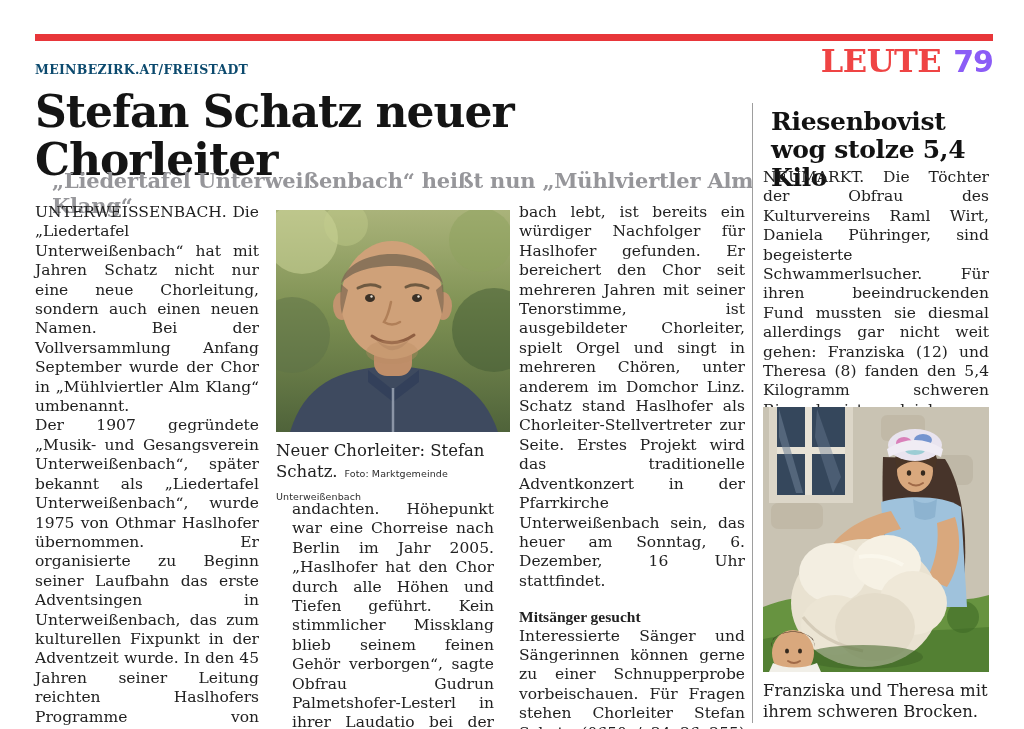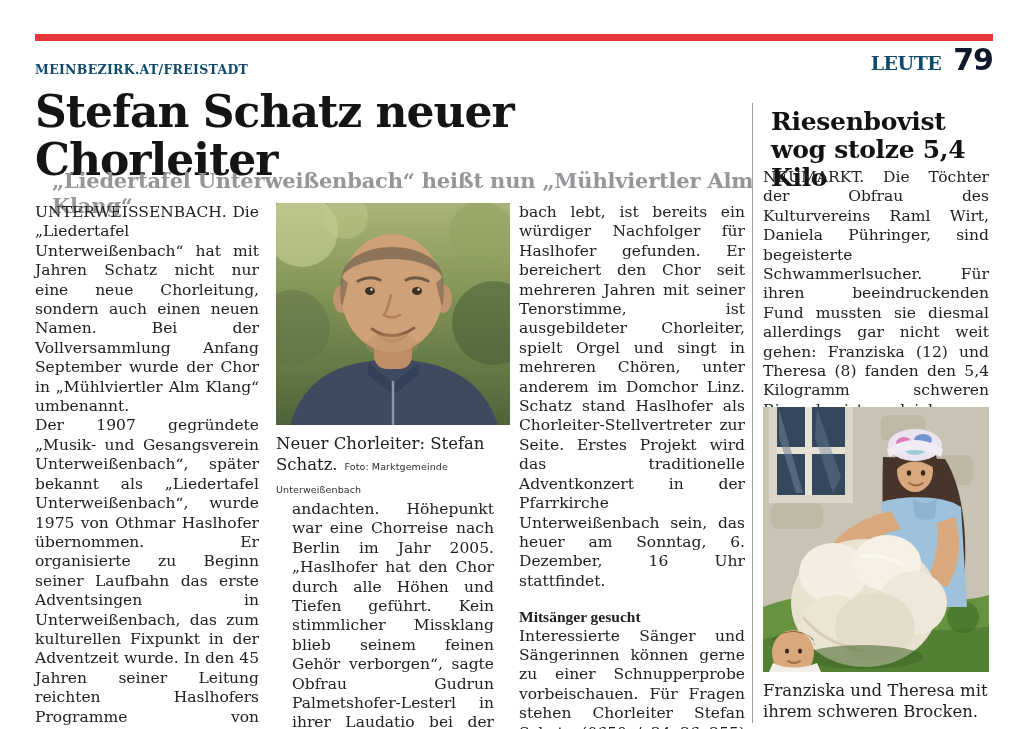--- a/index.html
+++ b/index.html
@@ -2,32 +2,32 @@
 <html lang="de"><head>
 <meta charset="utf-8">
 <style>
   html,body{margin:0;padding:0;background:#ffffff;}
   .page{position:relative;width:1024px;height:729px;background:#fff;overflow:hidden;
         font-family:"DejaVu Serif","Liberation Serif",serif;color:#212121;}
   .topbar{position:absolute;left:35px;right:31px;top:34px;height:7px;background:#e8363a;}
   .masthead{position:absolute;left:35px;top:62px;font-size:12.5px;font-weight:bold;
             letter-spacing:.3px;color:#0c4a6e;}
   .sectionhdr{position:absolute;right:31px;top:42px;display:flex;align-items:baseline;gap:12px;}
-  .section-label{font-size:19px;font-weight:bold;letter-spacing:-.5px;color:#0c4a6e;}
-  .page-number{font-size:30px;font-weight:bold;color:#0f172a;font-family:"DejaVu Sans","Liberation Sans",sans-serif;letter-spacing:-1px;}
+  .section-label{font-size:32px;font-weight:bold;letter-spacing:-.5px;color:#ef4444;}
+  .page-number{font-size:30px;font-weight:bold;color:#8b5cf6;font-family:"DejaVu Sans","Liberation Sans",sans-serif;letter-spacing:-1px;}
   .headline{position:absolute;left:35px;top:88px;width:720px;font-size:44px;line-height:48px;
             font-weight:bold;letter-spacing:-1px;color:#141414;margin:0;}
   .subheadline{position:absolute;left:35px;top:151px;width:720px;font-size:21px;
             font-weight:bold;color:#96969a;margin:17px;letter-spacing:-.2px;}
   .col{position:absolute;top:203px;font-size:15.5px;line-height:19.4px;text-align:justify;hyphens:auto;}
   .col p{margin:0;}
   .b{font-weight:normal;}
   .col1{left:35px;width:224px;}
   .col3{left:519px;width:226px;}
-  .fig1{position:absolute;left:276px;top:203px;width:234px;}
+  .fig1{position:absolute;left:276px;top:210px;width:234px;}
   .fig1 svg{display:block;width:234px;height:222px;}
   .caption{font-size:16.5px;line-height:21px;margin-top:8px;text-align:left;}
   .credit{font-family:"DejaVu Sans","Liberation Sans",sans-serif;font-size:9.5px;color:#2c2c2c;
           margin-left:7px;letter-spacing:.1px;}
   .col2text{left:276px;top:484px;width:234px;position:absolute;font-size:15.5px;line-height:19.4px;
           text-align:justify;hyphens:auto;}
   .col2text p{margin:16px;}
   .subhead{font-weight:bold;margin-top:16px !important;font-family:Liberation Serif, serif;}
   .divider{position:absolute;left:752px;top:103px;width:1px;height:620px;background:#9e9e9e;}
   .aside-hd{position:absolute;left:763px;top:100px;width:230px;font-size:25px;line-height:28px;

